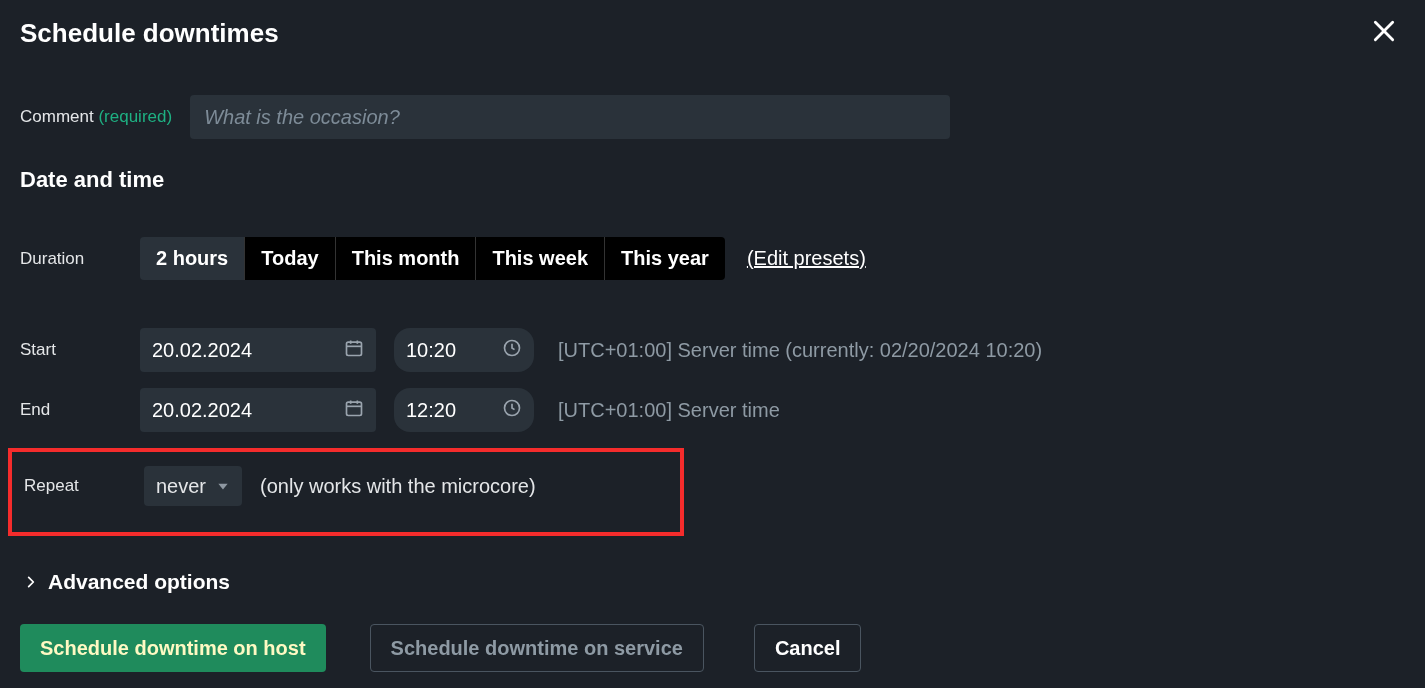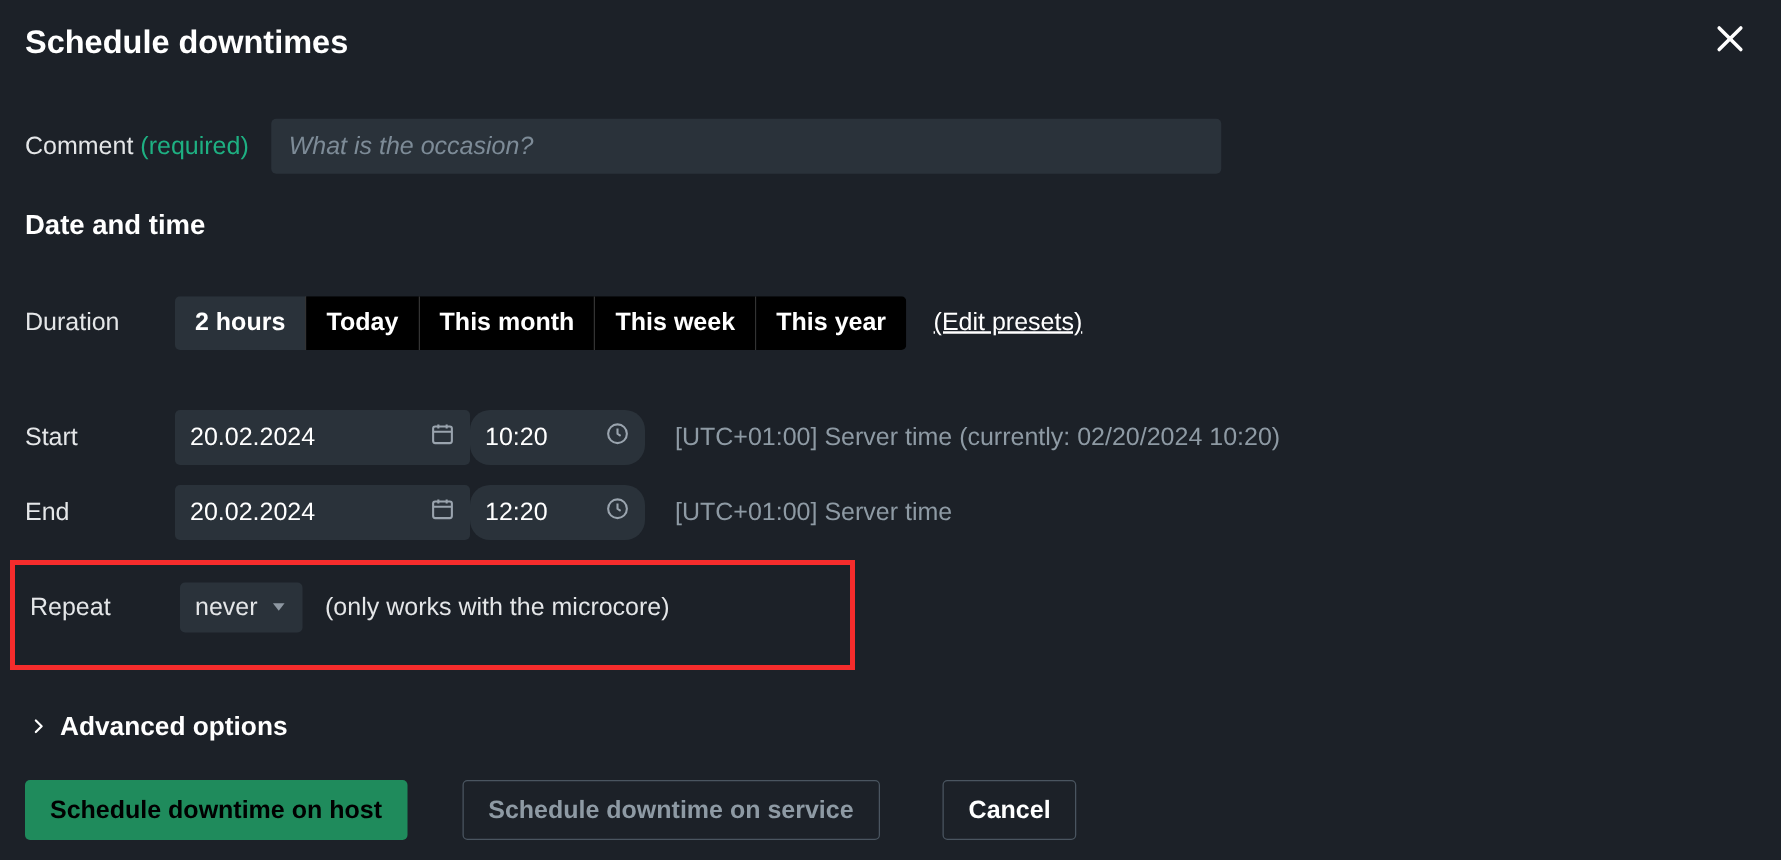--- a/index.html
+++ b/index.html
@@ -32,21 +32,21 @@
     margin-bottom: 46px;
   }
   .row {
     display: flex;
     align-items: center;
     margin-bottom: 34px;
   }
   .label {
     width: 120px;
     color: #e4e6e8;
-    font-size: 20px;
+    font-size: 17px;
   }
   .required {
     color: #1eb082;
   }
   .comment-input {
     flex: 0 0 760px;
     height: 44px;
     background: #2a323a;
     border: none;
     border-radius: 4px;
@@ -103,21 +103,21 @@
   .dt-input {
     display:flex;
     align-items:center;
     background:#2a323a;
     border-radius:4px;
     padding: 8px 12px;
     height:44px;
     color:#fff;
     font-size:20px;
   }
-  .dt-date { width: 236px; justify-content: space-between; }
+  .dt-date { width: 236px; justify-content: space-between; margin-right: 18px;}
   .dt-time { width: 140px; justify-content: space-between; margin-right: 24px; border-radius: 16px;}
   .tzinfo {
     color: #8e9aa4;
     font-size: 20px;
   }
   .icon-cal, .icon-clock { color:#9aa4ae; margin-left:10px;}
   .repeat-box {
     border: 4px solid #f52c2c;
     padding: 14px 12px 26px 12px;
     margin: 4px 0 24px -12px;
@@ -165,21 +165,21 @@
     border-radius:4px;
     font-size:20px;
     font-weight:700;
     cursor:pointer;
     display:flex;
     align-items:center;
     border:none;
   }
   .btn-primary {
     background:#1f8b5c;
-    color:#000000;
+    color:#fef9c3;
   }
   .btn-outline {
     background:transparent;
     color:#8e9aa4;
     border:1px solid #4a5560;
     font-weight:600;
   }
   .btn-cancel {
     background:transparent;
     color:#fff;

